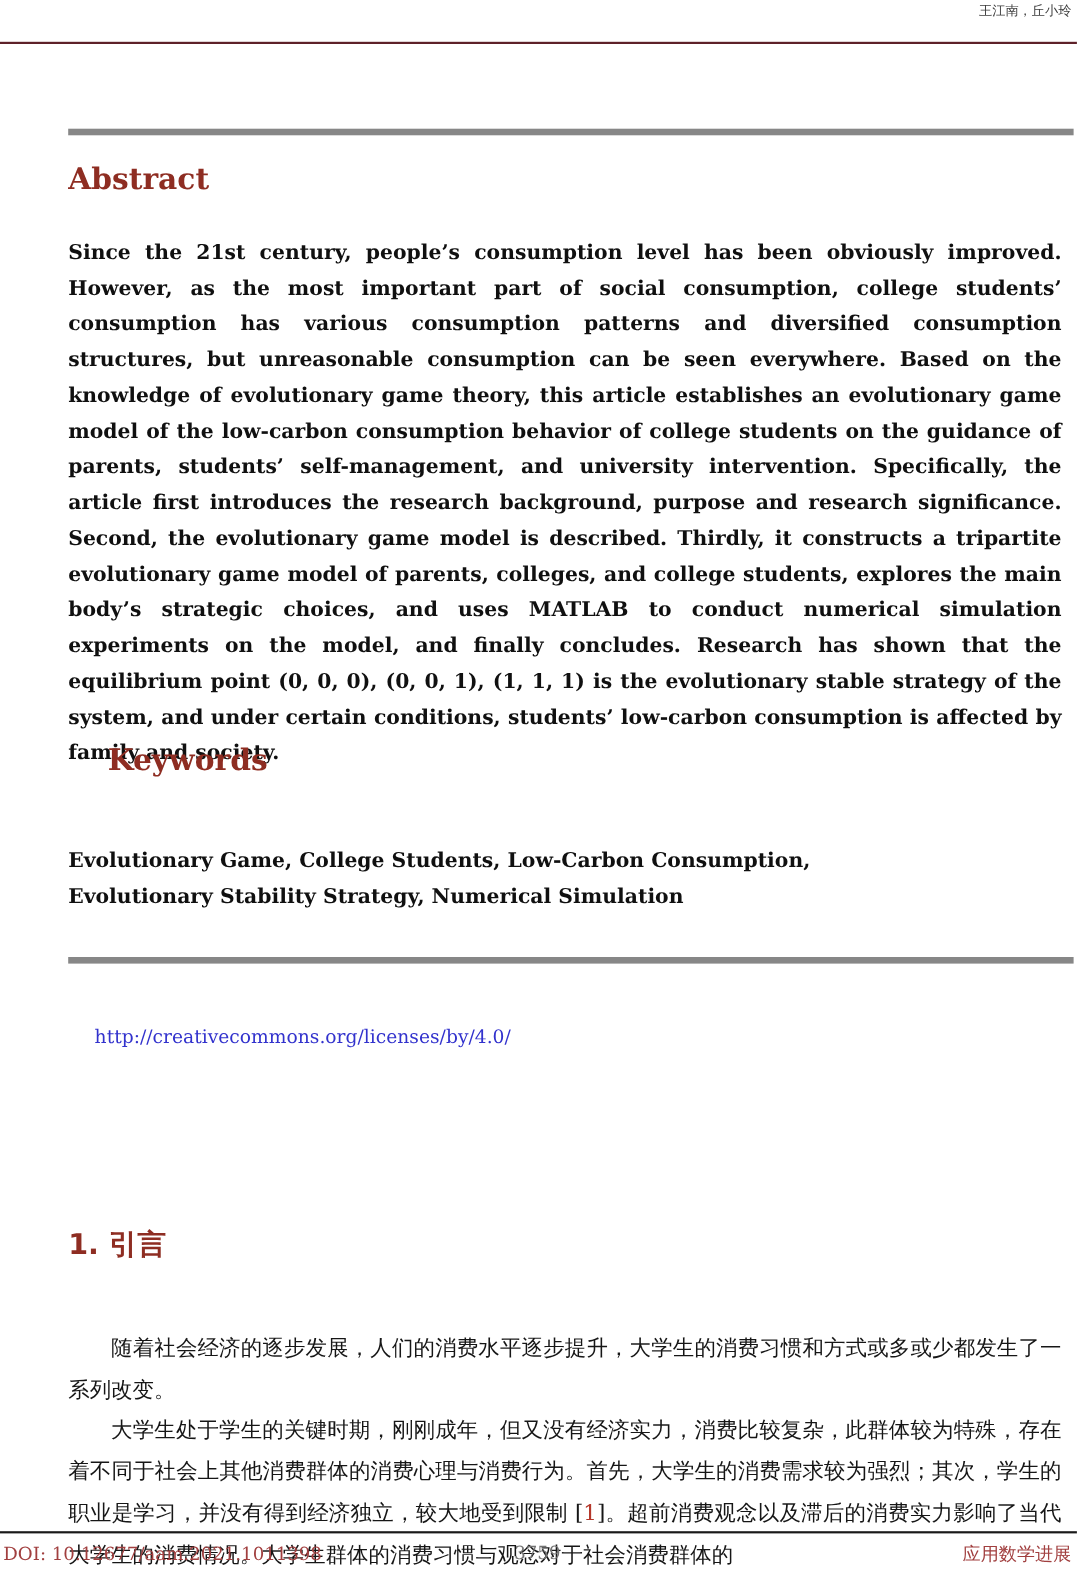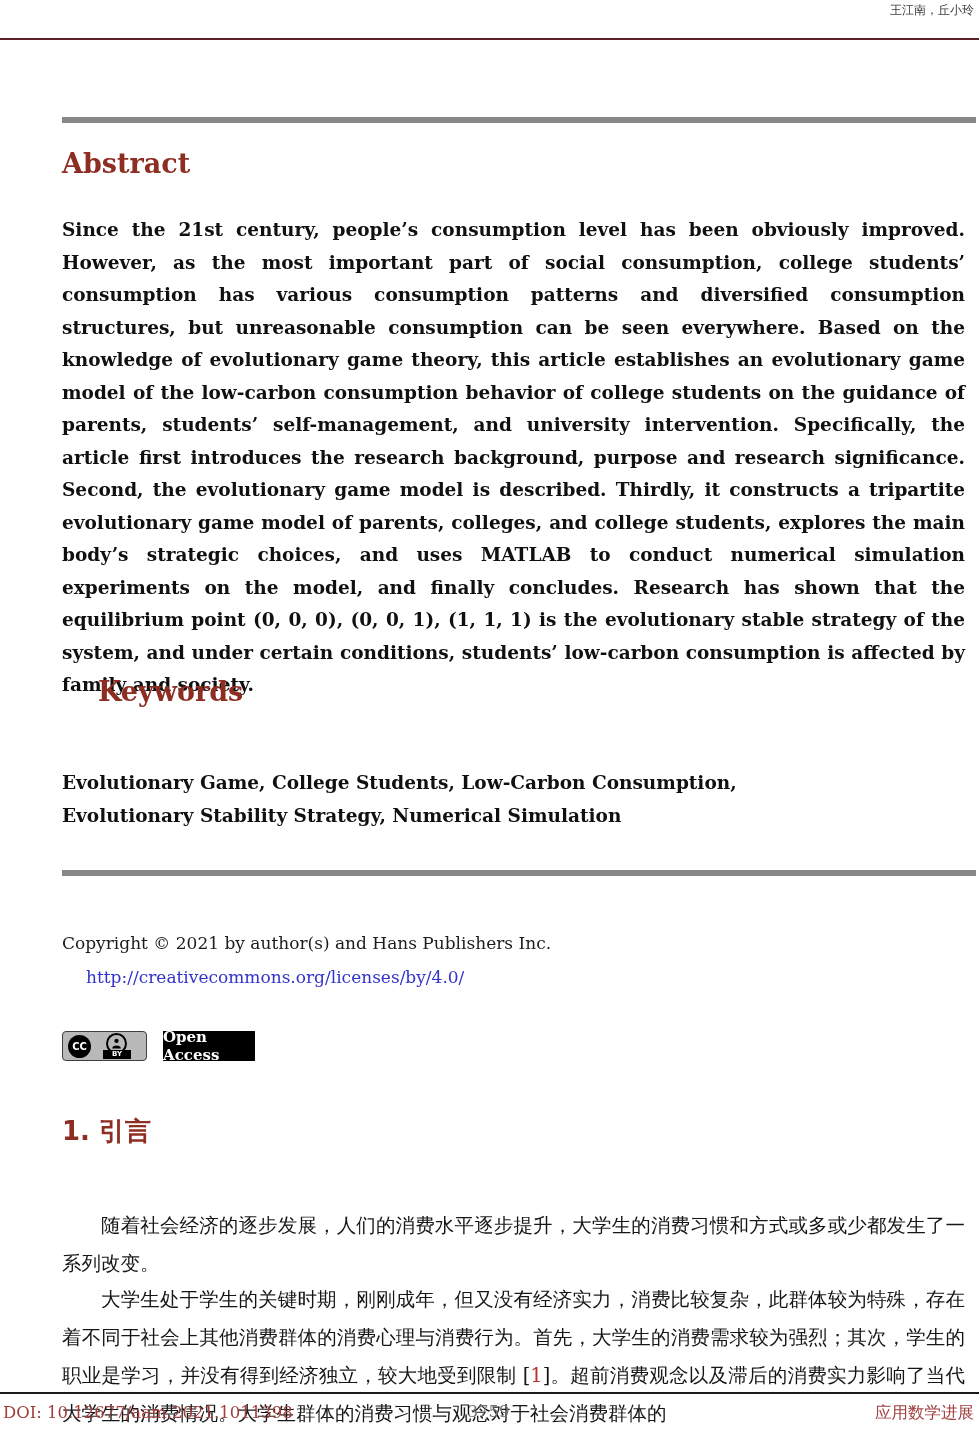--- a/index.html
+++ b/index.html
@@ -137,37 +137,23 @@
 
   <div class="red-heading keywords-heading">Keywords</div>
   <div class="keywords-body">
     <div>Evolutionary Game, College Students, Low-Carbon Consumption,</div>
     <div>Evolutionary Stability Strategy, Numerical Simulation</div>
   </div>
 
   <div class="gray-bar bar-bottom"></div>
 
   <div class="license-block">
-    <div>Copyright © 2021 by author(s) and Hans Publishers Inc.</div>
     <div><a class="license-url">http://creativecommons.org/licenses/by/4.0/</a></div>
   </div>
 
-  <div class="badges-row">
-    <div class="cc-badge">
-      <div class="cc-circle">CC</div>
-      <div class="person-circle">
-        <svg width="13" height="13" viewBox="0 0 24 24" aria-hidden="true">
-          <circle cx="12" cy="7" r="4" fill="#000"></circle>
-          <path d="M4 21 C4 14 20 14 20 21 Z" fill="#000"></path>
-        </svg>
-      </div>
-      <div class="by-strip">BY</div>
-    </div>
-    <div class="oa-badge">Open Access</div>
-  </div>
 
   <div class="cn-heading">1. 引言</div>
 
   <p class="cn-para cn-para-1">随着社会经济的逐步发展，人们的消费水平逐步提升，大学生的消费习惯和方式或多或少都发生了一系列改变。</p>
 
   <p class="cn-para cn-para-2"><span>大学生处于学生的关键时期，刚刚成年，但又没有经济实力，消费比较复杂，此群体较为特殊，存在着不同于社会上其他消费群体的消费心理与消费行为。首先，大学生的消费需求较为强烈；其次，学生的职业是学习，并没有得到经济独立，较大地受到限制 [</span><span class="cite-num">1</span><span>]</span><span>。超前消费观念以及滞后的消费实力影响了当代大学生的消费情况。大学生群体的消费习惯与观念对于社会消费群体的</span></p>
 
   <div class="footer-rule"></div>
   <div class="footer-row">
     <span class="footer-doi">DOI: 10.12677/aam.2021.1011398</span>

